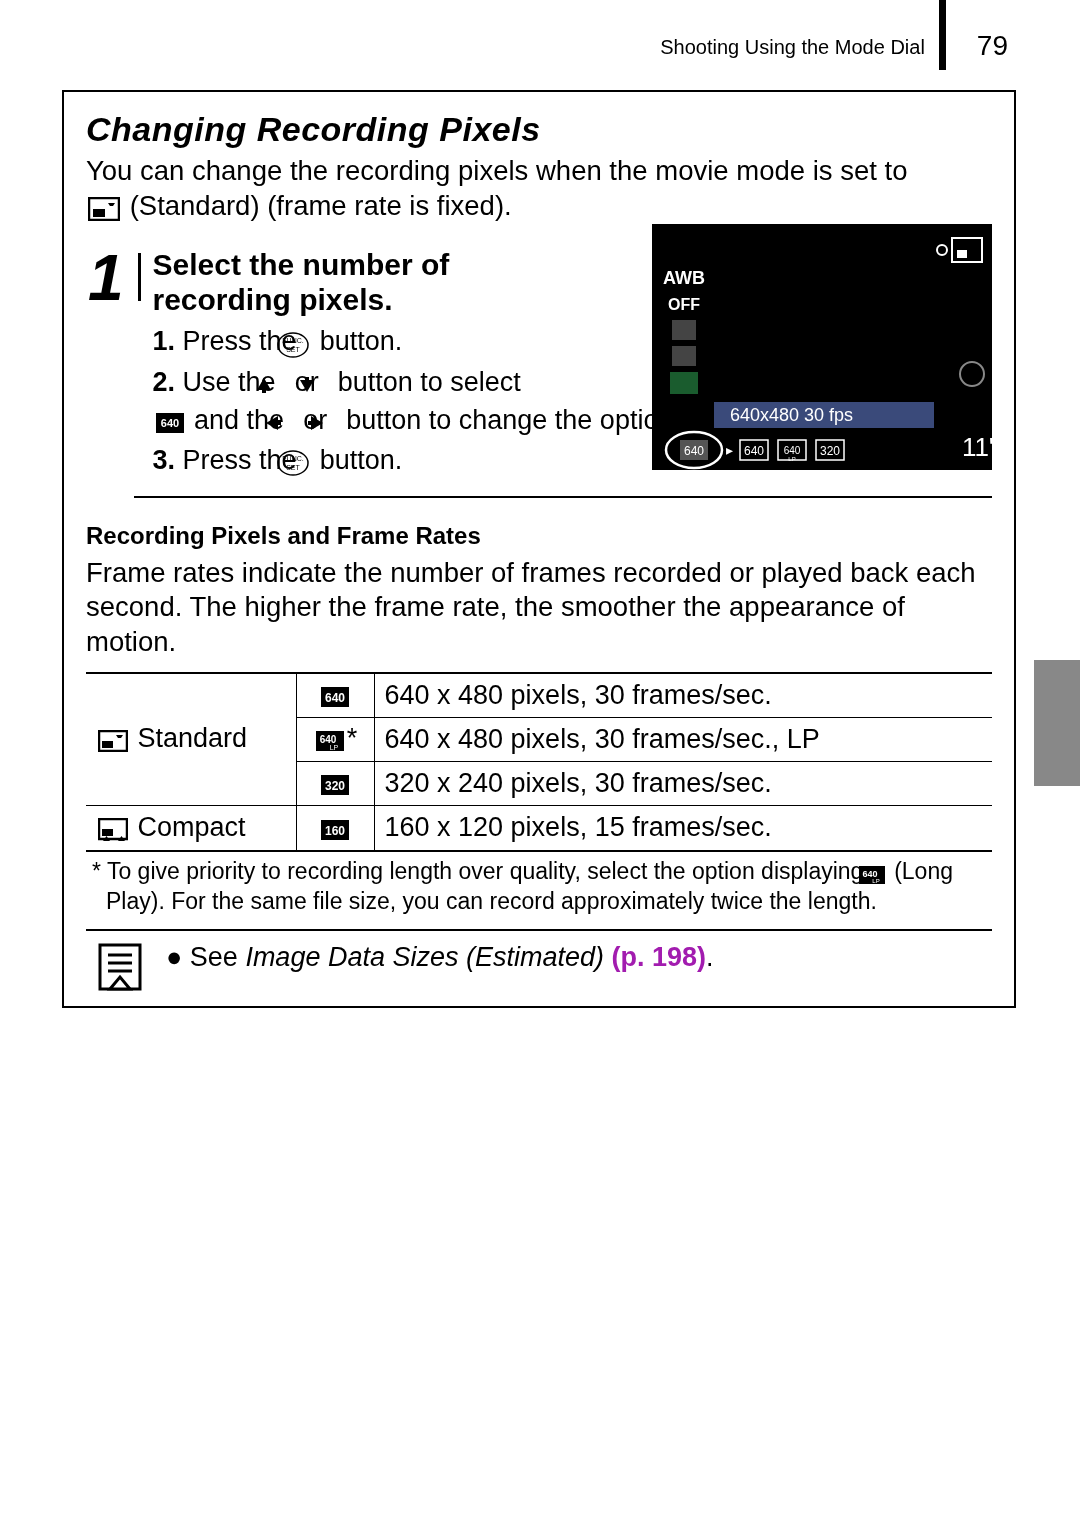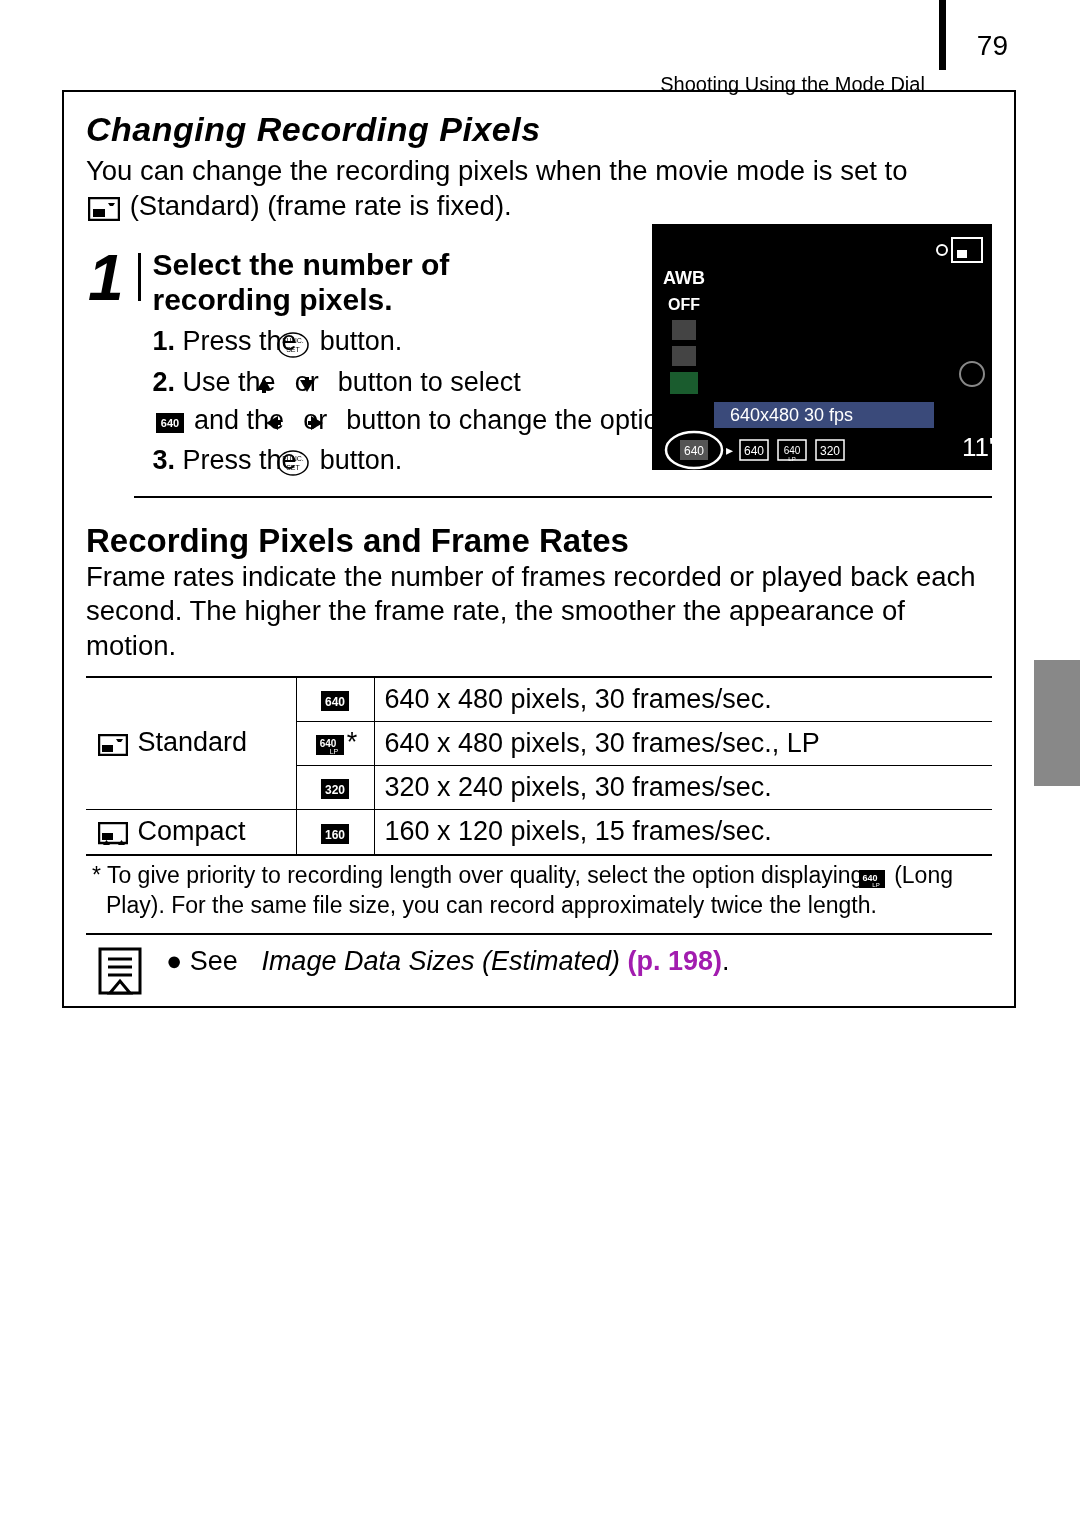--- a/index.html
+++ b/index.html
@@ -15,21 +15,20 @@
       position: absolute;
       top: 0;
       right: 72px;
       display: flex;
       align-items: flex-start;
     }
     .header-text {
       font-size: 20px;
       padding-top: 36px;
       padding-right: 14px;
-      margin-top: 37px;
     }
     .page-number-box {
       border-left: 7px solid #000;
       padding: 30px 0 8px 31px;
     }
     .page-number {
       font-size: 28px;
     }
     .main-frame {
       position: absolute;
@@ -116,24 +115,25 @@
     }
     .screenshot {
       position: absolute;
       top: 132px;
       right: 22px;
       width: 340px;
       height: 246px;
       background: #ef4444;
     }
     .sub-heading {
-      font-size: 33px;
+      font-size: 24px;
       font-weight: 900;
       font-family: Arial Black, Arial, sans-serif;
       margin-top: 24px;
+      margin-bottom: 6px;
     }
     .table-wrap {
       margin-top: 12px;
       border-top: 2px solid #000;
       border-bottom: 2px solid #000;
     }
     .pix-table {
       width: 100%;
       border-collapse: collapse;
       font-size: 27px;
@@ -161,21 +161,21 @@
     }
     .ref-block {
       display: flex;
       margin-top: 10px;
       align-items: flex-start;
       gap: 20px;
       padding-left: 8px;
     }
     .ref-list { font-size: 27px; line-height: 1.25; }
     .ref-list .bullet { font-weight: bold; }
-    .ref-list .italic { font-style: italic; margin-left: 16px; }
+    .ref-list .italic { font-style: italic; }
     .ref-list .pageref { color: #a21caf; font-weight: bold; }
     .side-tab {
       position: absolute;
       top: 660px;
       right: 0;
       width: 46px;
       height: 126px;
       background: #888;
     }
     

